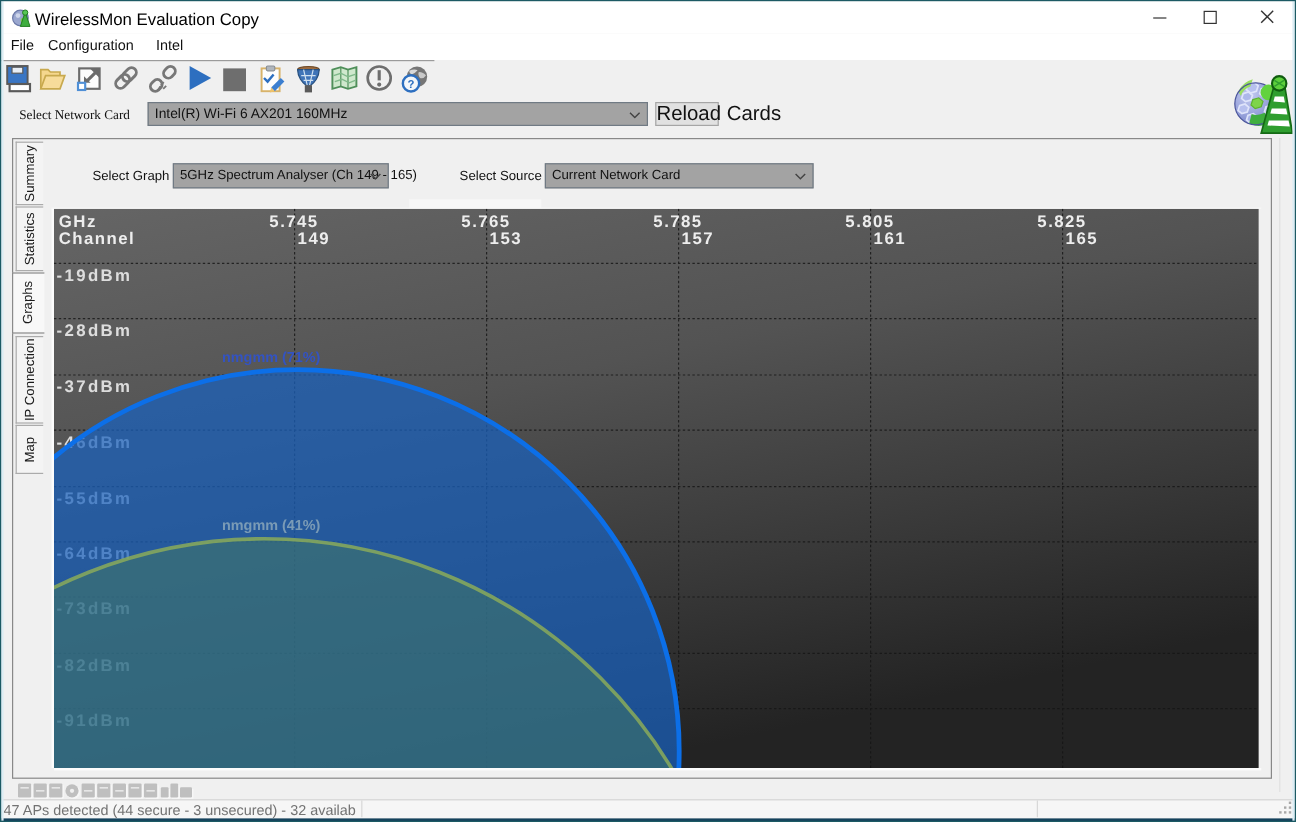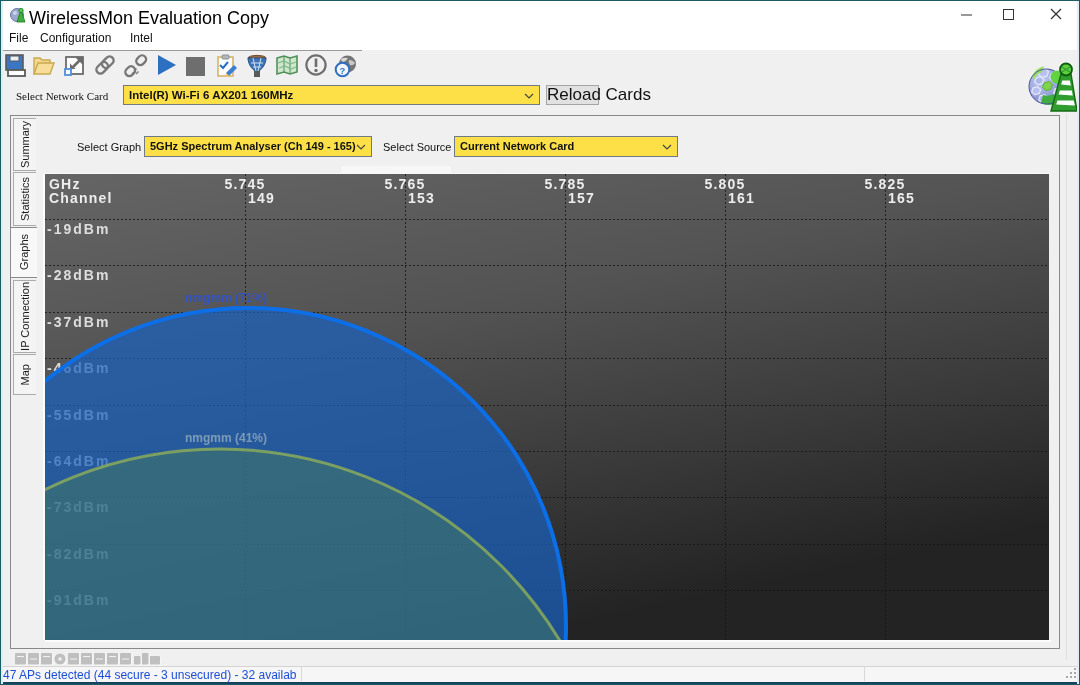--- a/index.html
+++ b/index.html
@@ -6,45 +6,45 @@
   html,body { width:1080px; height:685px; overflow:hidden; }
   body { position:relative; font-family:"Liberation Sans", sans-serif; background:#f0f0f0; }
   .abs { position:absolute; }
   
   #frame { left:0; top:0; width:1080px; height:685px; border:1px solid #1c5a64; z-index:50; pointer-events:none; }
   #frameL { left:1px; top:1px; width:2px; height:683px; background:#dcedf4; z-index:49; }
   #frameR { left:1077px; top:1px; width:2px; height:683px; background:#dcedf4; z-index:49; }
   #frameB { left:0px; top:682px; width:1080px; height:3px; background:#15425c; }
   
   #titlebar { left:1px; top:1px; width:1078px; height:27px; background:#ffffff; }
-  #title { left:29px; top:8px; font-size:18px; color:#000; }
+  #title { left:29px; top:8px; font-size:14px; color:#000; }
   
   #menubar { left:1px; top:28px; width:1078px; height:22px; background:#ffffff; }
   .menuitem { position:absolute; top:31px; font-size:12px; color:#111; }
   #menusep { left:0px; top:50px; width:362px; height:1px; background:#9b9b9b; }
   
   #toolbar { left:1px; top:51px; width:1078px; height:31px; background:#f0f0f0; }
   
   #lbl-card { left:16px; top:90px; font-size:11px; color:#111;font-family:Liberation Serif, serif; }
-  .combo { position:absolute; background:#fde047; border:1px solid #707a84; font-size:12px; color:#111;font-weight:bold; }
+  .combo { position:absolute; background:#a3a3a3; border:1px solid #707a84; font-size:12px; color:#111; }
   .combo .txt { position:absolute; left:5px; top:2px; white-space:nowrap; }
   .combo svg.arr { position:absolute; right:5px; top:7px; }
   #btn-reload { left:546px; top:85px; width:53px; height:20px; background:#e1e1e1; border:1px solid #a5a5a5; font-size:17px; color:#111; text-align:center; line-height:18px; white-space:nowrap; }
   
   #panel { left:10px; top:115px; width:1050px; height:534px; border:1px solid #888; background:#f0f0f0; }
   
   .tab { position:absolute; background:#f4f4f4; border:1px solid #ababab; border-right:none; display:flex; align-items:center; justify-content:center; }
   .tab span { writing-mode:vertical-rl; transform:rotate(180deg); font-size:11px; color:#1a1a1a; white-space:nowrap; }
   
   .small-label { position:absolute; font-size:11px; color:#111; }
   
   #chart { left:45px; top:174px; width:1004px; height:466px; }
   
   #statusbar { left:1px; top:666px; width:1078px; height:16px; background:#f6f6f6; border-top:1px solid #d4d4d4; }
-  #statustext { left:3px; top:668px; width:298px; font-size:12px; color:#1d4ed8; white-space:nowrap; overflow:hidden; }
+  #statustext { left:3px; top:668px; width:298px; font-size:12px; color:#737373; white-space:nowrap; overflow:hidden; }
   .statussep { position:absolute; top:667px; width:1px; height:14px; background:#d8d8d8; }
   #watermark { left:15px; top:652px; }
 </style>
 </head>
 <body>
   <div class="abs" id="titlebar"></div>
   <div class="abs" id="menubar"></div>
   <div class="abs" id="toolbar"></div>
   <div class="abs" id="title">WirelessMon Evaluation Copy</div>
   <div class="abs menuitem" style="left:9px;">File</div>
@@ -204,21 +204,21 @@
     <span>Graphs</span>
   </div>
   <div class="tab" style="left:13px; top:280px; width:23px; height:73px;">
     <span>IP Connection</span>
   </div>
   <div class="tab" style="left:13px; top:354px; width:23px; height:41px;">
     <span>Map</span>
   </div>
 
   <div class="small-label" style="left:77px; top:141px;">Select Graph</div>
-  <div class="abs combo" style="left:144px; top:136px; width:228px; height:21px;text-align:center;">
+  <div class="abs combo" style="left:144px; top:136px; width:180px; height:21px;text-align:center;">
     <span class="txt" style="top:3px; font-size:11px;">5GHz Spectrum Analyser (Ch 149 - 165)</span>
     <svg class="arr" width="10" height="6" viewBox="0 0 10 6">
       <path d="M1 1 L5 5 L9 1" stroke="#444" stroke-width="1.2" fill="none"></path>
     </svg>
   </div>
   <div class="small-label" style="left:383px; top:141px;text-align:center;">Select Source</div>
   <div class="abs combo" style="left:454px; top:136px; width:224px; height:21px;">
     <span class="txt" style="top:3px; font-size:11px;text-align:right;">Current Network Card</span>
     <svg class="arr" width="10" height="6" viewBox="0 0 10 6">
       <path d="M1 1 L5 5 L9 1" stroke="#444" stroke-width="1.2" fill="none"></path>

